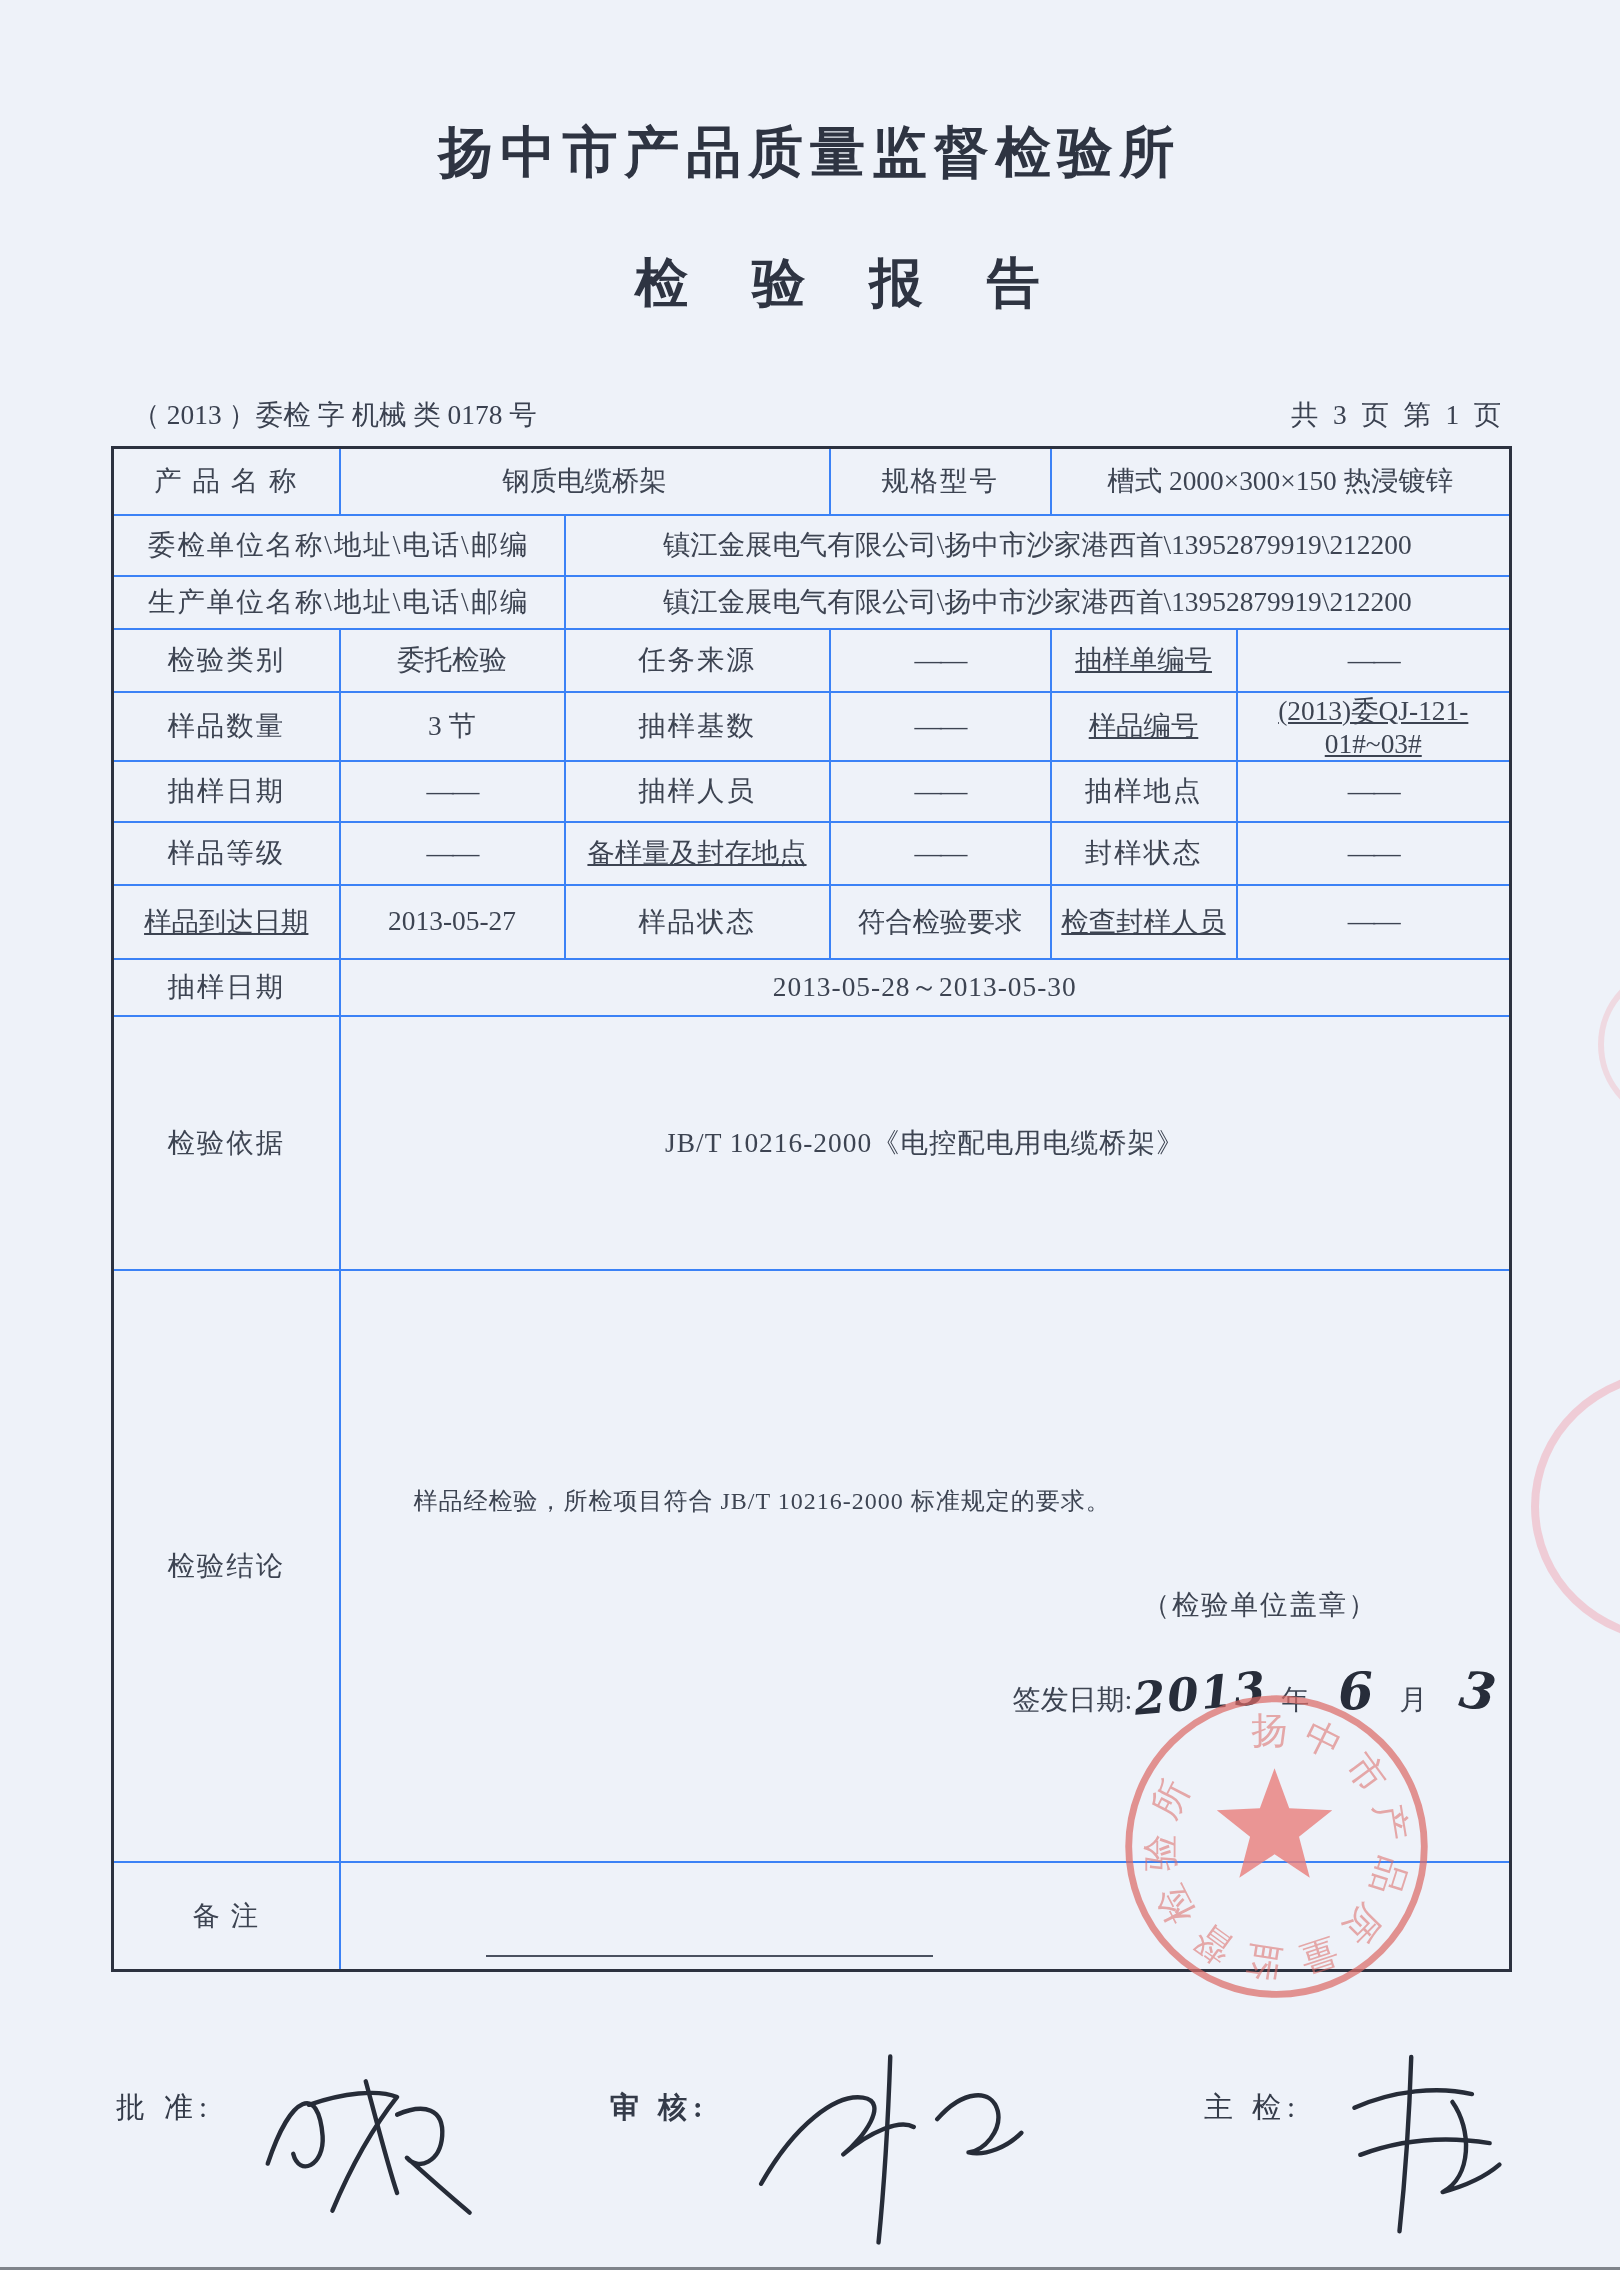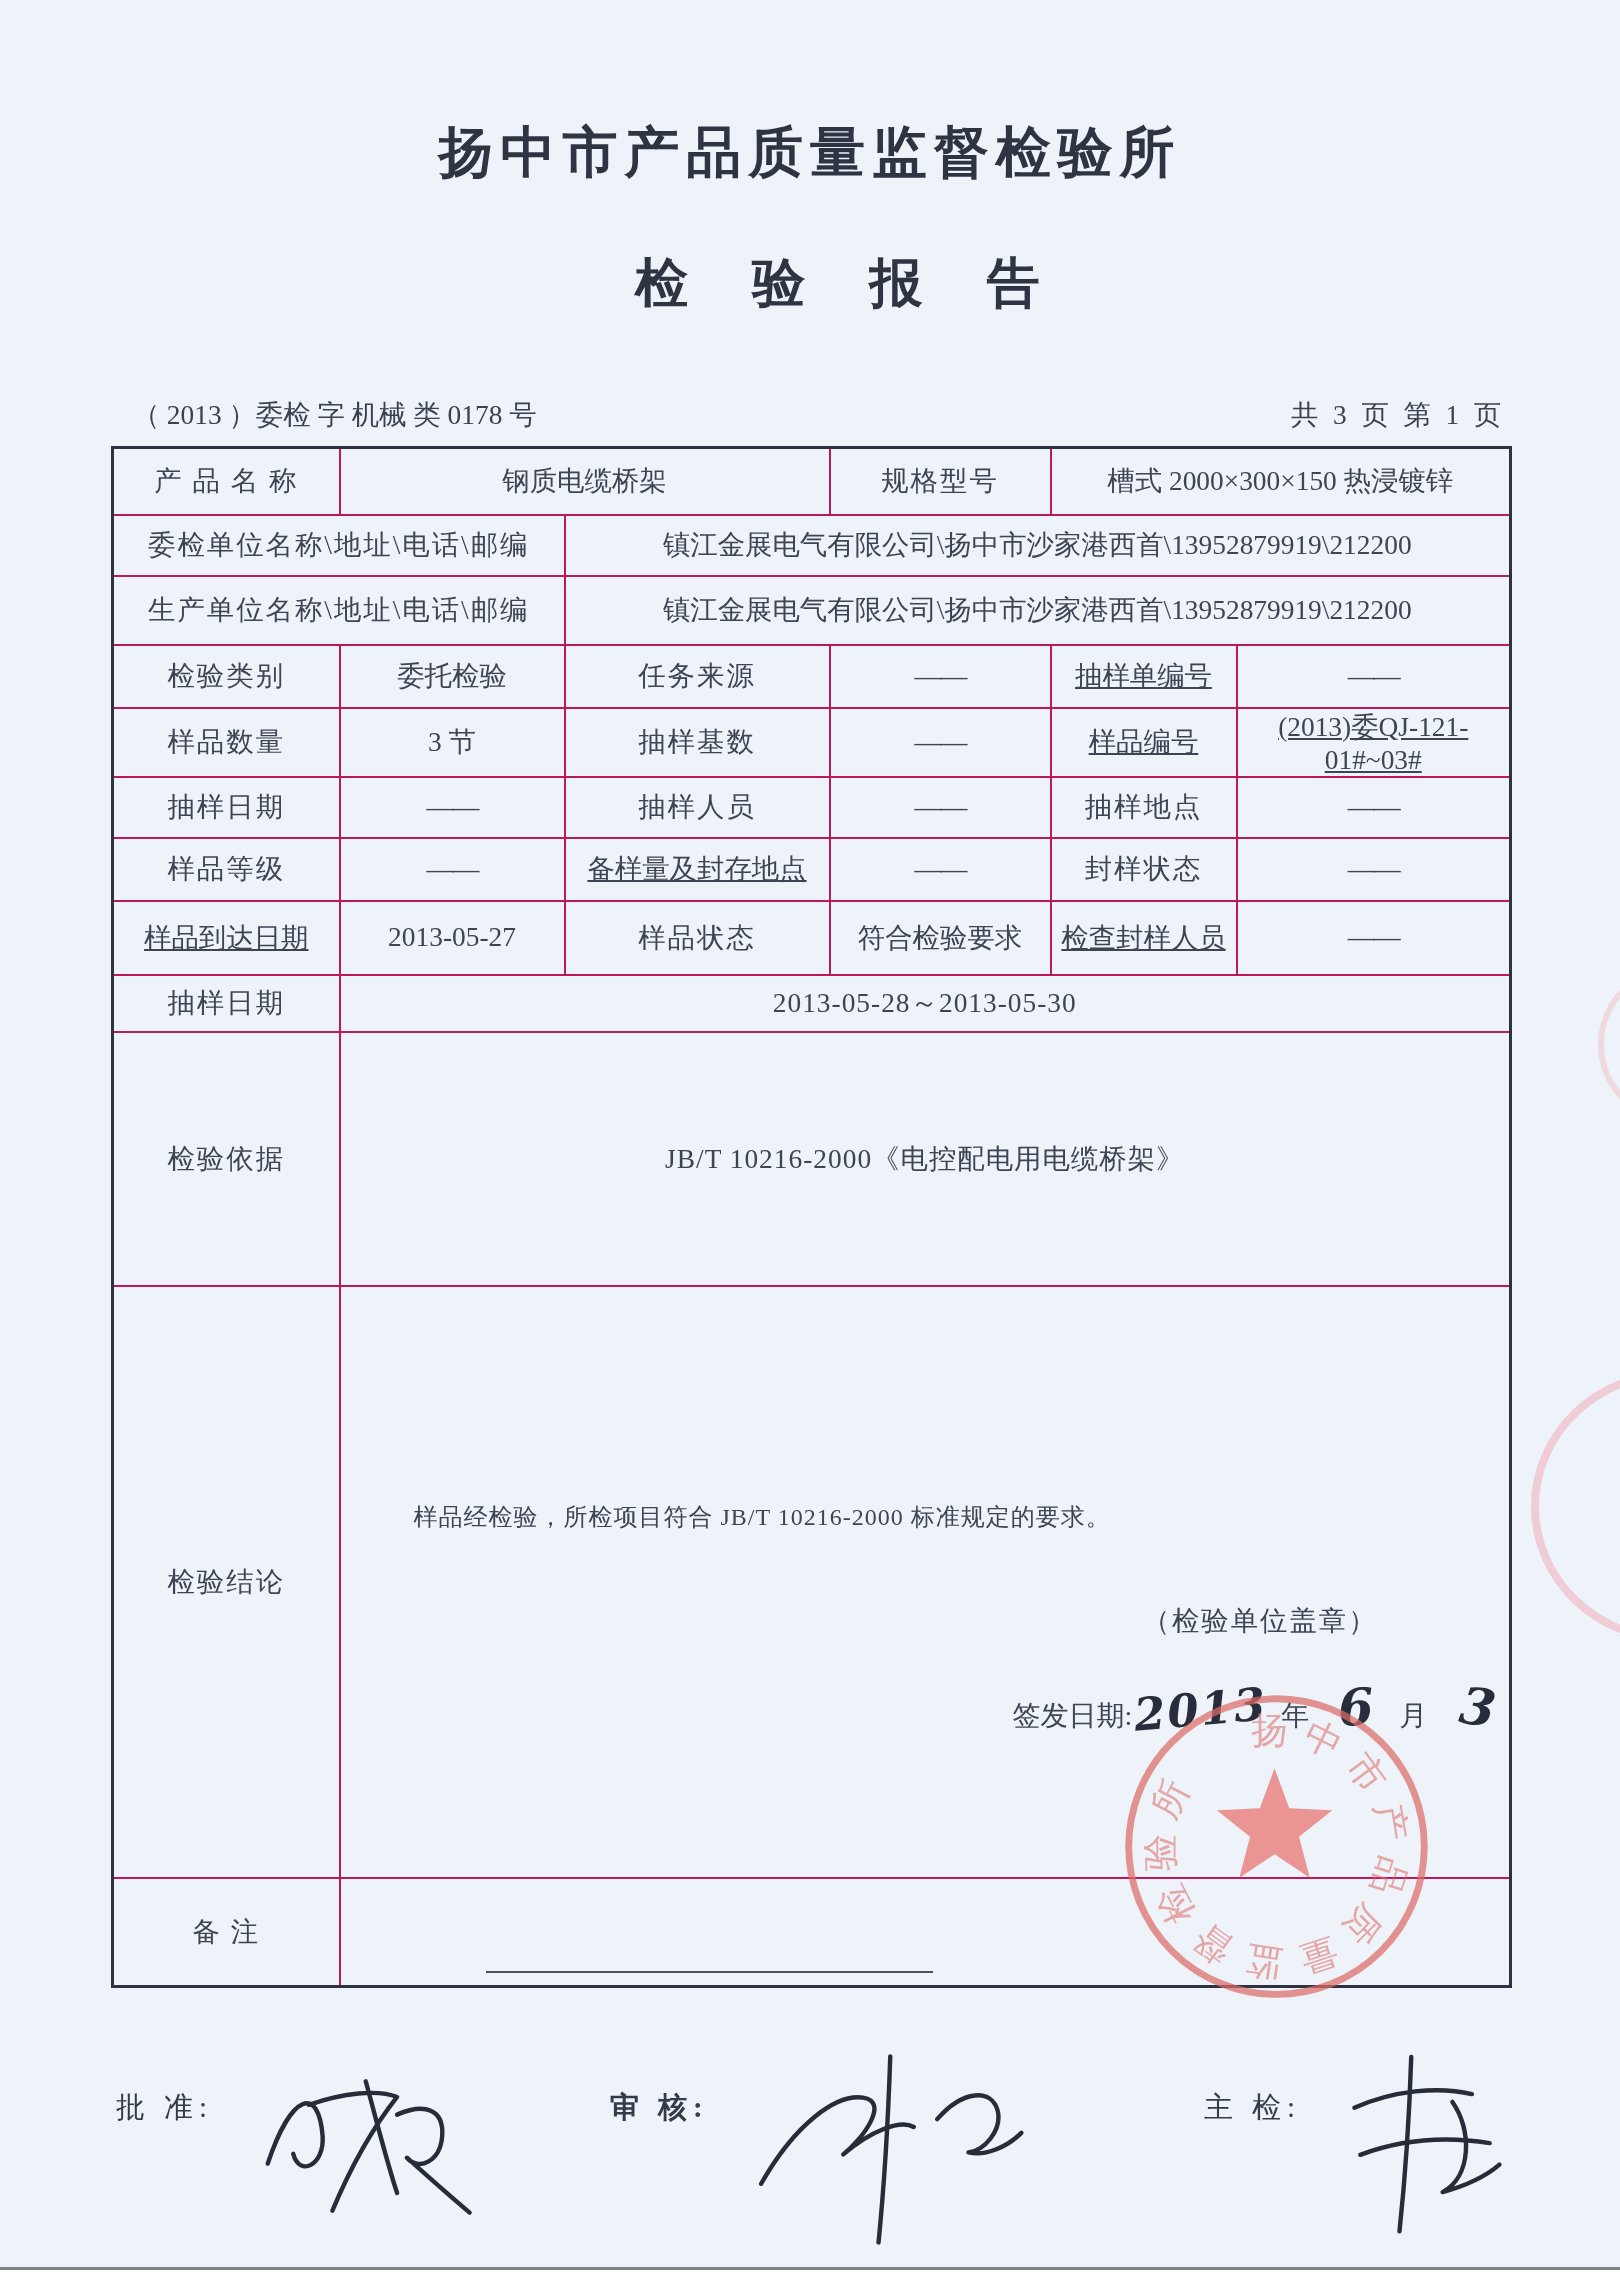--- a/index.html
+++ b/index.html
@@ -24,21 +24,21 @@
     text-align:center;font-size:53px;font-weight:700;letter-spacing:25.5px;color:#2e3442;padding-left:40px;
   }
   .docline{position:absolute;left:111px;top:397px;width:1399px;height:39px;font-size:27.4px;color:#3a4150;}
   .doc-number{position:absolute;left:21.6px;top:0;}
   .page-info{position:absolute;right:4.9px;top:0;letter-spacing:3.9px;}
 
   table.report{
     position:absolute;left:111px;top:446px;
     width:1399px;border-collapse:collapse;table-layout:fixed;
   }
-  table.report,table.report td{border:2px solid #be185d;}
+  table.report,table.report td{border:2px solid #3b82f6;}
   table.report{border:3.9px solid #2c3240;}
   table.report td{
     font-size:27.4px;color:#3d4452;text-align:center;vertical-align:middle;
     padding:0 5.9px;overflow:hidden;
   }
   td.lbl{letter-spacing:2px;color:#39404e;}
   td.left{text-align:left;}
   td.small{font-size:24.5px;letter-spacing:0;padding:0 2px;text-decoration:underline;}
   td.dash{letter-spacing:-2px;color:#444b59;}
   .pad-company{padding-left:27.4px;}
@@ -100,21 +100,21 @@
         <tr style="height:67px">
       <td class="lbl">产 品 名 称</td>
       <td colspan="2">钢质电缆桥架</td>
       <td class="lbl">规格型号</td>
       <td colspan="2">槽式 2000×300×150 热浸镀锌</td>
     </tr>
     <tr style="height:61px">
       <td colspan="2" class="lbl">委检单位名称\地址\电话\邮编</td>
       <td colspan="4" class="left pad-company">镇江金展电气有限公司\扬中市沙家港西首\13952879919\212200</td>
     </tr>
-    <tr style="height:69px">
+    <tr style="height:53px">
       <td colspan="2" class="lbl">生产单位名称\地址\电话\邮编</td>
       <td colspan="4" class="left pad-company">镇江金展电气有限公司\扬中市沙家港西首\13952879919\212200</td>
     </tr>
     <tr style="height:63px">
       <td class="lbl">检验类别</td>
       <td>委托检验</td>
       <td class="lbl">任务来源</td>
       <td class="dash">——</td>
       <td class="lbl small">抽样单编号</td>
       <td class="dash">——</td>

